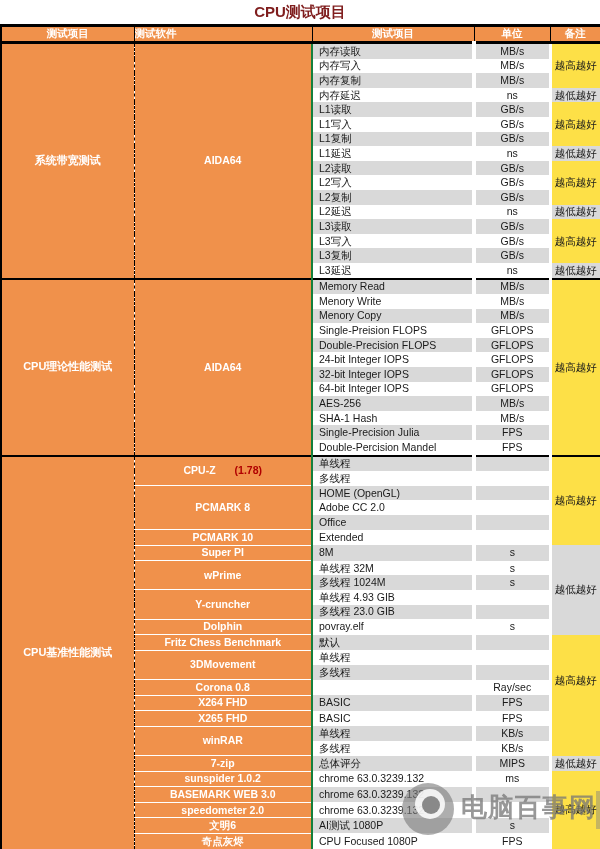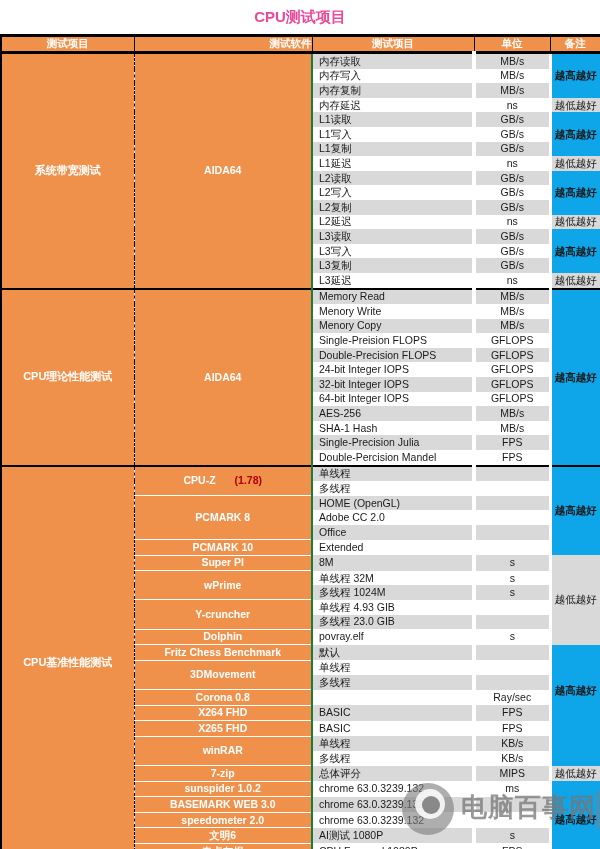--- a/index.html
+++ b/index.html
@@ -2,51 +2,51 @@
 <html style="--orange: #F0914B; --stripe: #D9D9D9; --verRed: #B00000;"><head>
 <meta charset="utf-8">
 <style>
   html,body { margin:0; padding:0; background:#fff; }
   .page {
     position:relative; width:600px; height:849px; overflow:hidden;
     background:#fff; font-family:"Liberation Sans","DejaVu Sans",sans-serif;
     color:#1a1a1a;
   }
   .title {
-    height:34px; display:flex; align-items:center; justify-content:center;
-    font-size:15px; font-weight:bold; color:#ec4899;
+    height:24px; display:flex; align-items:center; justify-content:center;
+    font-size:15px; font-weight:bold; color:#7f1d1d;
   }
   table { border-collapse:collapse; table-layout:fixed; width:600px;
           border:2px solid #000; border-bottom:3px solid #000; }
   th, td { padding:0; font-size:10.5px; line-height:1.05; overflow:hidden;
            white-space:nowrap; vertical-align:middle; }
   tr.head th {
     background:var(--orange); color:#fff; font-weight:bold; height:14px;
     border:1px solid #000; border-top:3px solid #000; border-bottom:3px solid #000;
     text-align:center; font-size:10.5px;
   }
-  tr.head th.th-soft { text-align:right; padding-left:16px; }
+  tr.head th.th-soft { text-align:left; padding-left:0; }
   tbody td { height:14.6px; }
   td.name {
     background:var(--orange); color:#fff; font-weight:bold; text-align:center;
     border-right:1px dashed #000; font-size:11px;
   }
   td.soft {
     background:var(--orange); color:#fff; font-weight:bold; text-align:center;
     border-bottom:1px solid #fff; border-right:2px solid #15803d; font-size:10.5px;
   }
   td.soft .ver { color:var(--verRed); margin-left:19px; }
   td.item { text-align:left; padding-left:6px;
             border-left:2px solid #fff; border-right:4px solid #fff; }
   td.unit { text-align:center; border-right:3px solid #fff; }
   td.note { text-align:center; }
   .g  { background:var(--stripe); }
   .w  { background:#fff; }
   .ng { background:var(--stripe); }
-  .nw { background:#0ea5e9;font-weight:bold; }
+  .nw { background:#fde047; }
   tr.sec-start td { border-top:2.5px solid #000; }
   
   .watermark {
     position:absolute; left:402px; top:777px; width:198px; height:64px;
     display:flex; align-items:center; pointer-events:none; z-index:5;
     overflow:hidden;
   }
   .wm-logo {
     flex:0 0 auto; width:52px; height:52px; border-radius:50%;
     background:rgba(125,125,125,0.62); position:relative; margin-right:7px;

